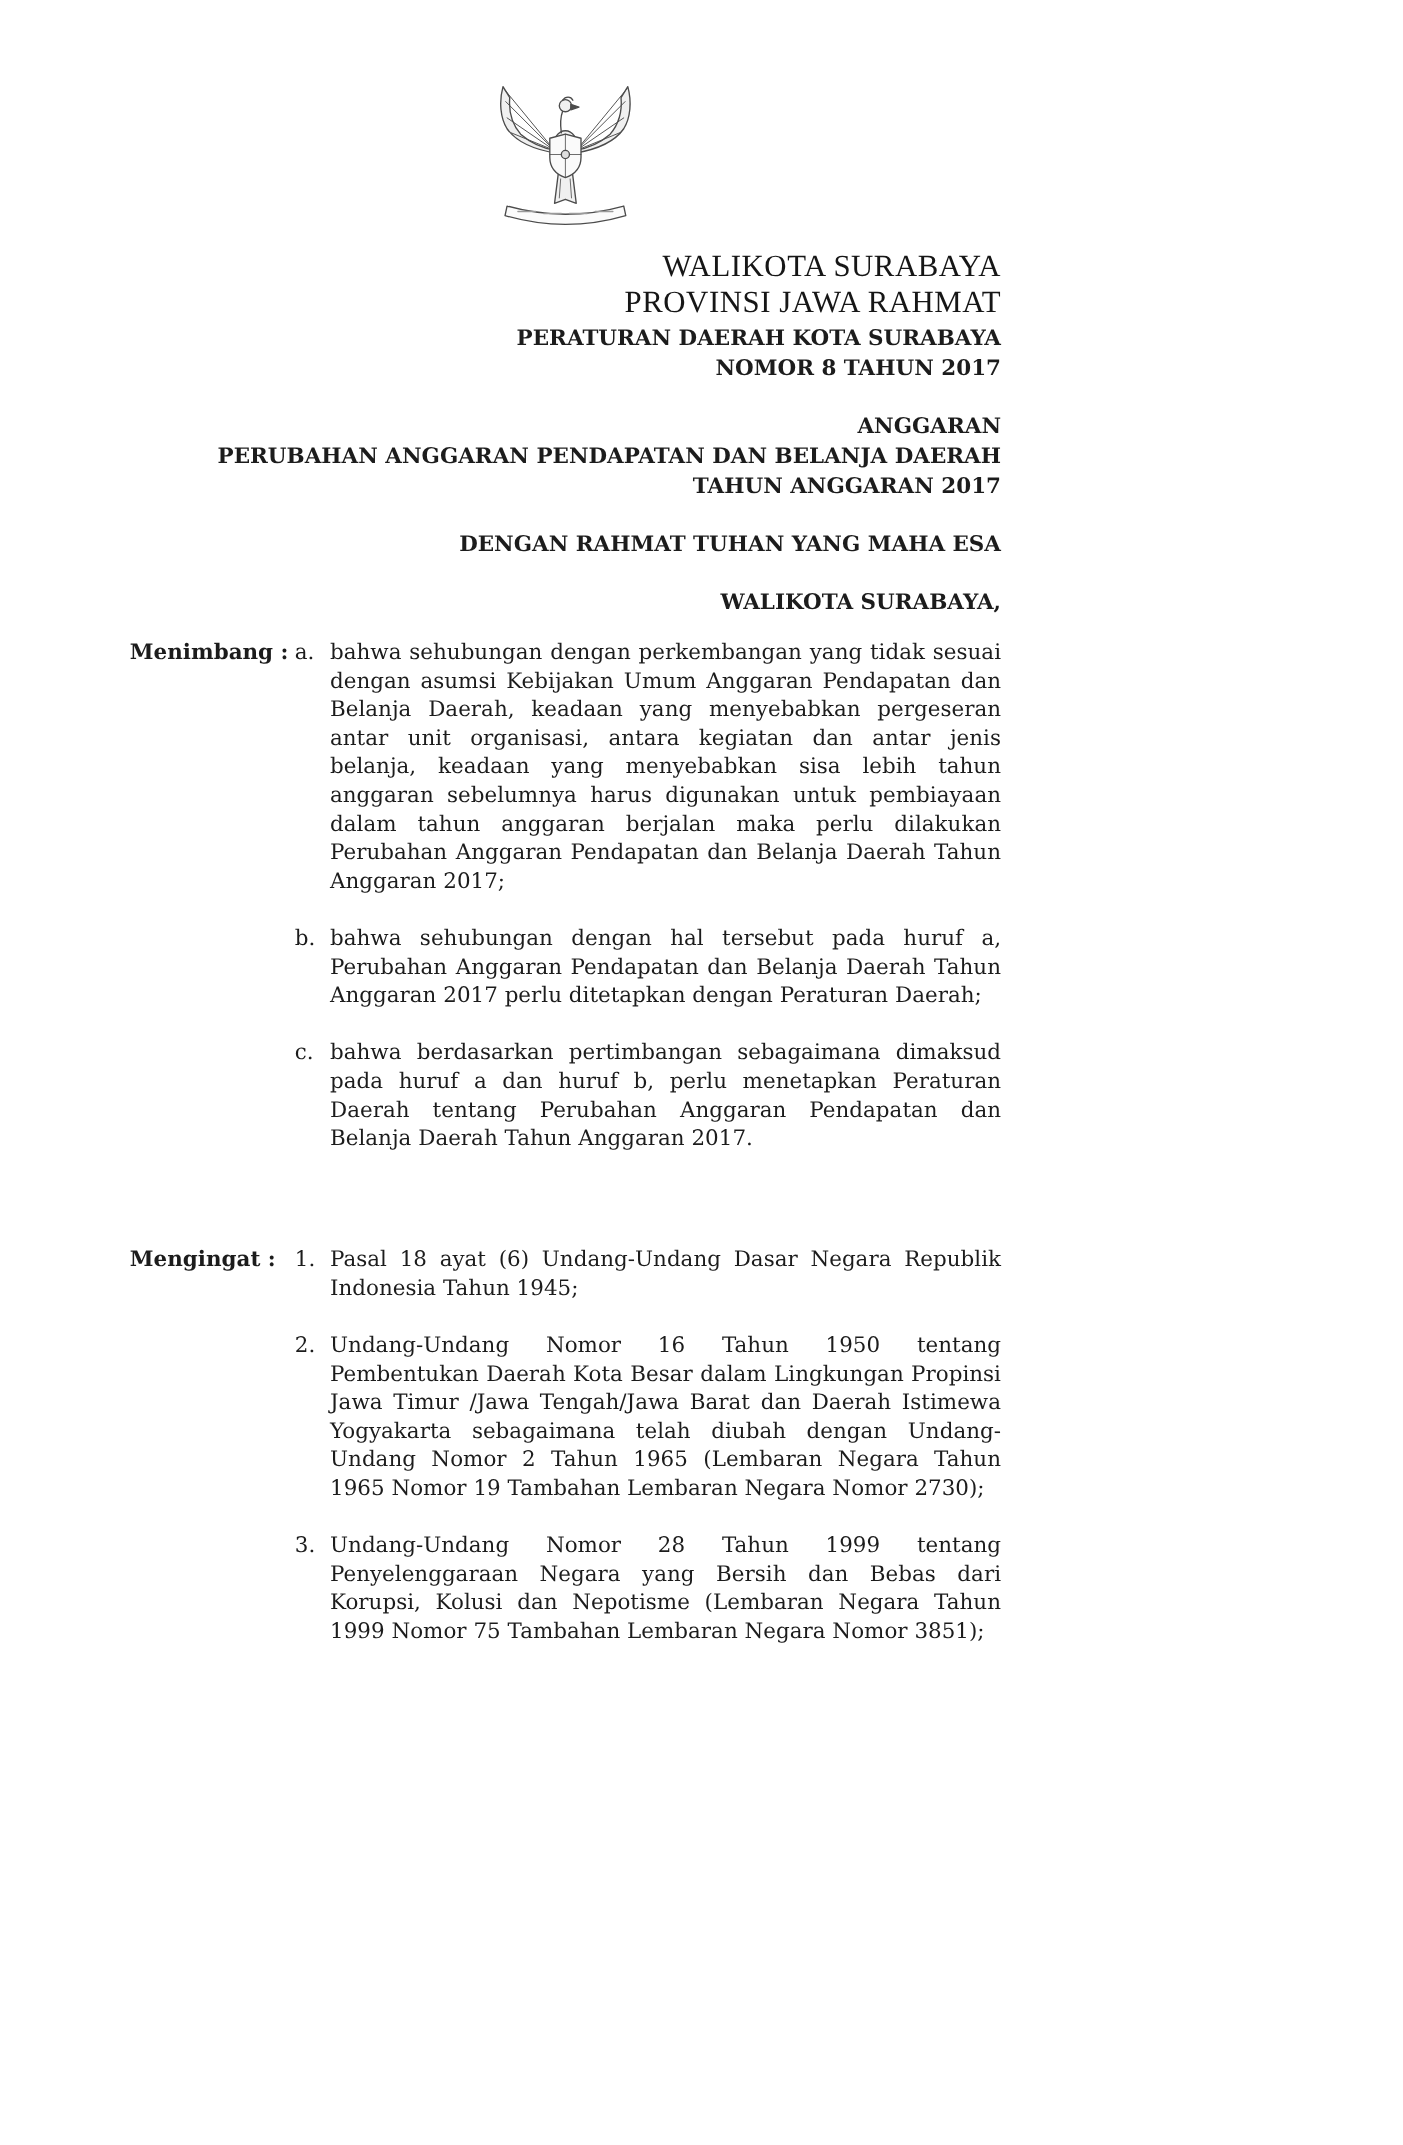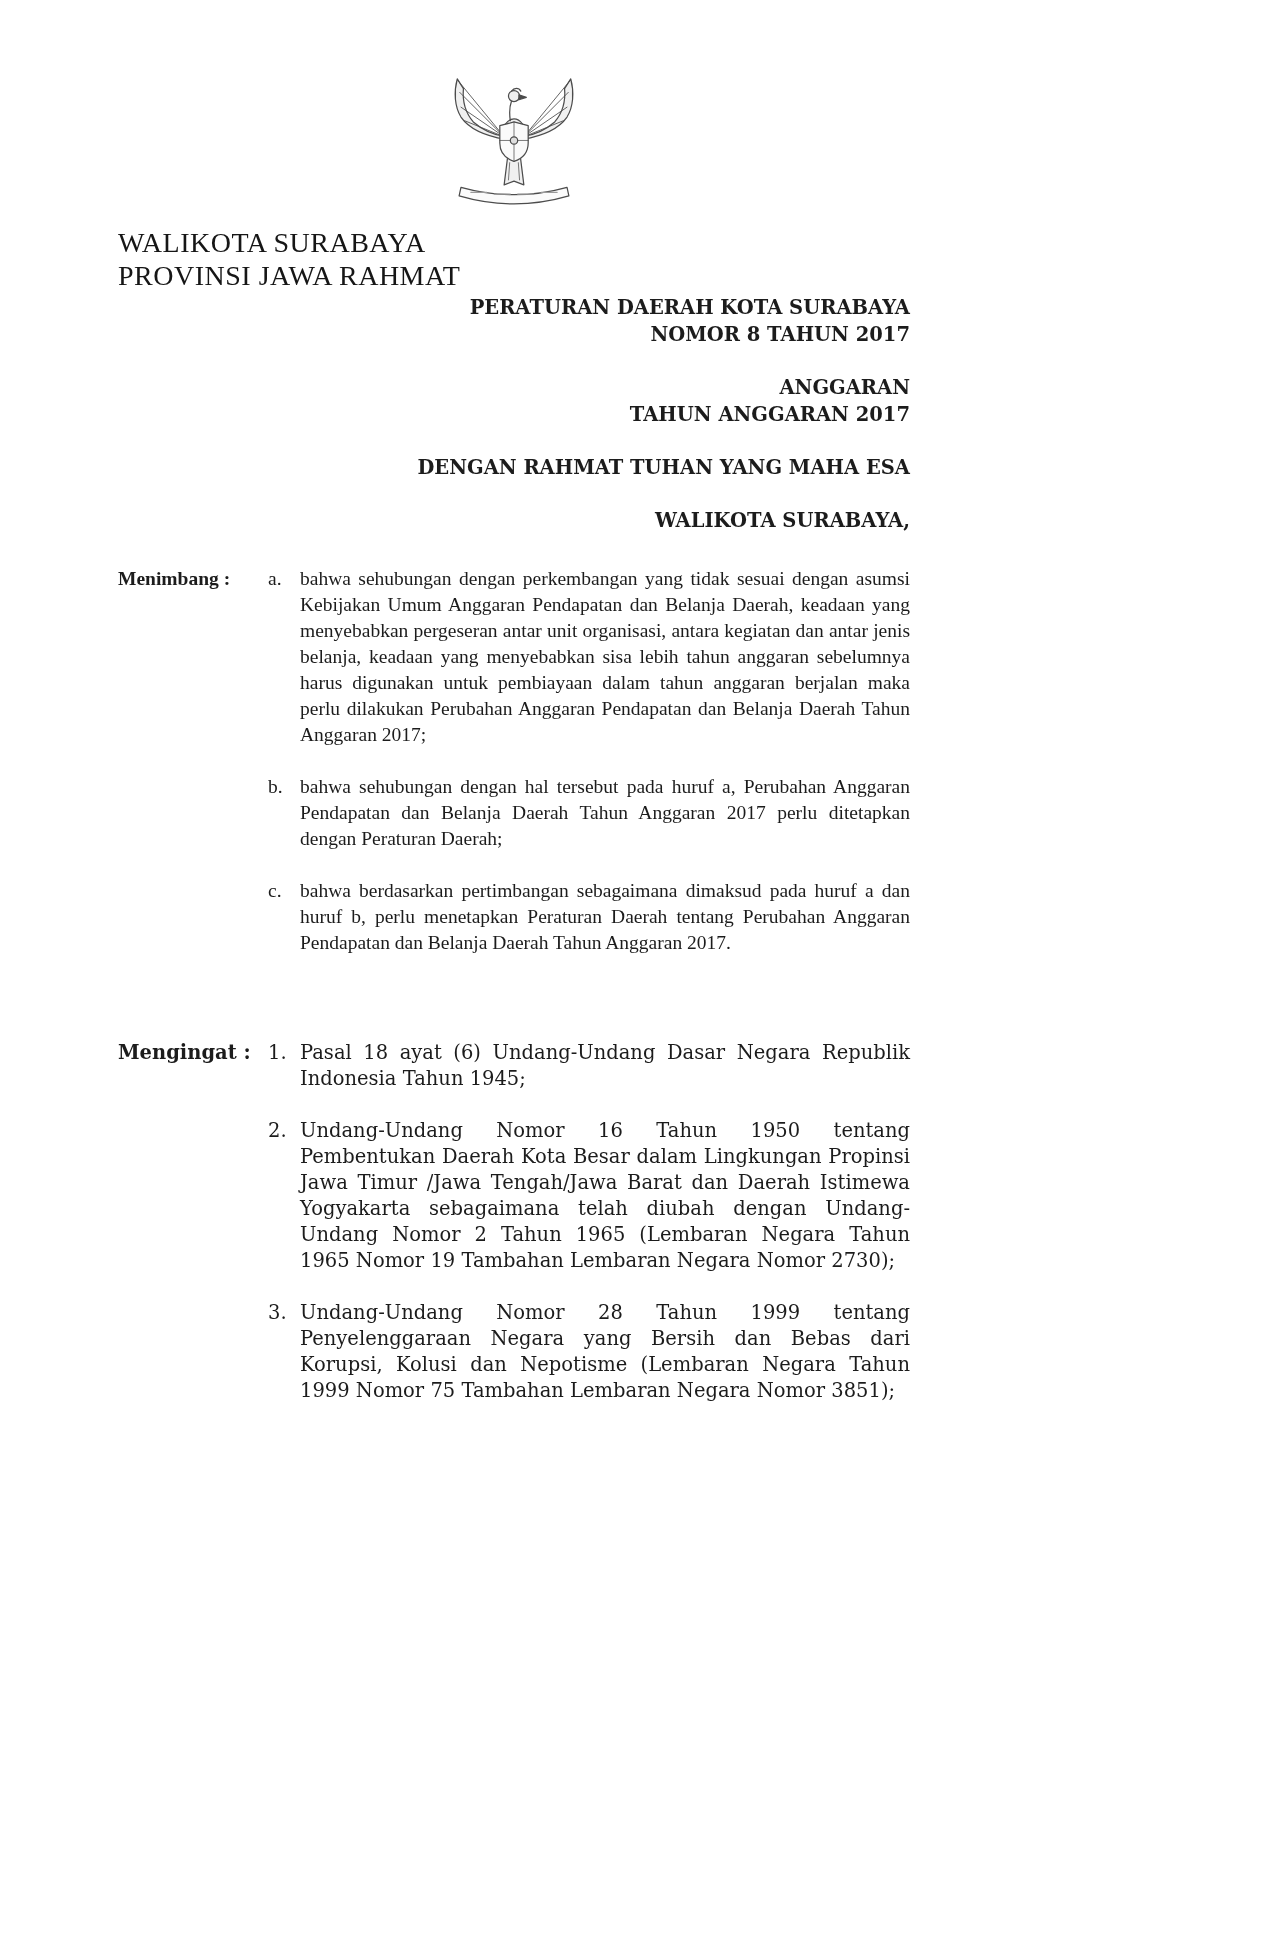--- a/index.html
+++ b/index.html
@@ -14,21 +14,21 @@
     overflow: hidden;
     margin: 0 auto;
   }
   .content {
     width: 792px;
     margin-left: 118px;
     padding-top: 64px;
   }
   .emblem-wrap { text-align: center; }
   .header-title {
-    text-align: left;
+    text-align: right;
     font-family: "Liberation Serif", serif;
     font-size: 28px;
     line-height: 33px;
     letter-spacing: 0.5px;
     margin-top: 10px;
     color: #161616;
   }
   .salinan {
     font-size: 19px;
     font-weight: bold;
@@ -42,21 +42,21 @@
     font-weight: bold;
     line-height: 27px;
   }
   .doc-title.first { margin-top: 2px; }
   .mt-block { margin-top: 26px; }
   .section {
     display: flex;
     font-size: 19.5px;
     line-height: 26px;
   }
-  .section.menimbang { margin-top: 32px; font-family: Liberation Serif, serif; }
+  .section.menimbang { margin-top: 19px; }
   .section.mengingat { margin-top: 84px; }
   .section-label {
     flex: 0 0 150px;
     width: 150px;
     font-weight: bold;
     white-space: nowrap;
   }
   .items { flex: 1; }
   .item { display: flex; }
   .item + .item { margin-top: 26px; }
@@ -109,20 +109,21 @@
     </div>
 
 
     <div class="doc-title first">
       <div>PERATURAN DAERAH KOTA SURABAYA</div>
       <div>NOMOR 8 TAHUN 2017</div>
     </div>
 
     <div class="doc-title mt-block">
       <div>ANGGARAN</div>
+      <div>PERUBAHAN ANGGARAN PENDAPATAN DAN BELANJA DAERAH</div>
       <div>TAHUN ANGGARAN 2017</div>
     </div>
 
     <div class="doc-title mt-block">
       <div>DENGAN RAHMAT TUHAN YANG MAHA ESA</div>
     </div>
 
     <div class="doc-title mt-block">
       <div>WALIKOTA SURABAYA,</div>
     </div>

